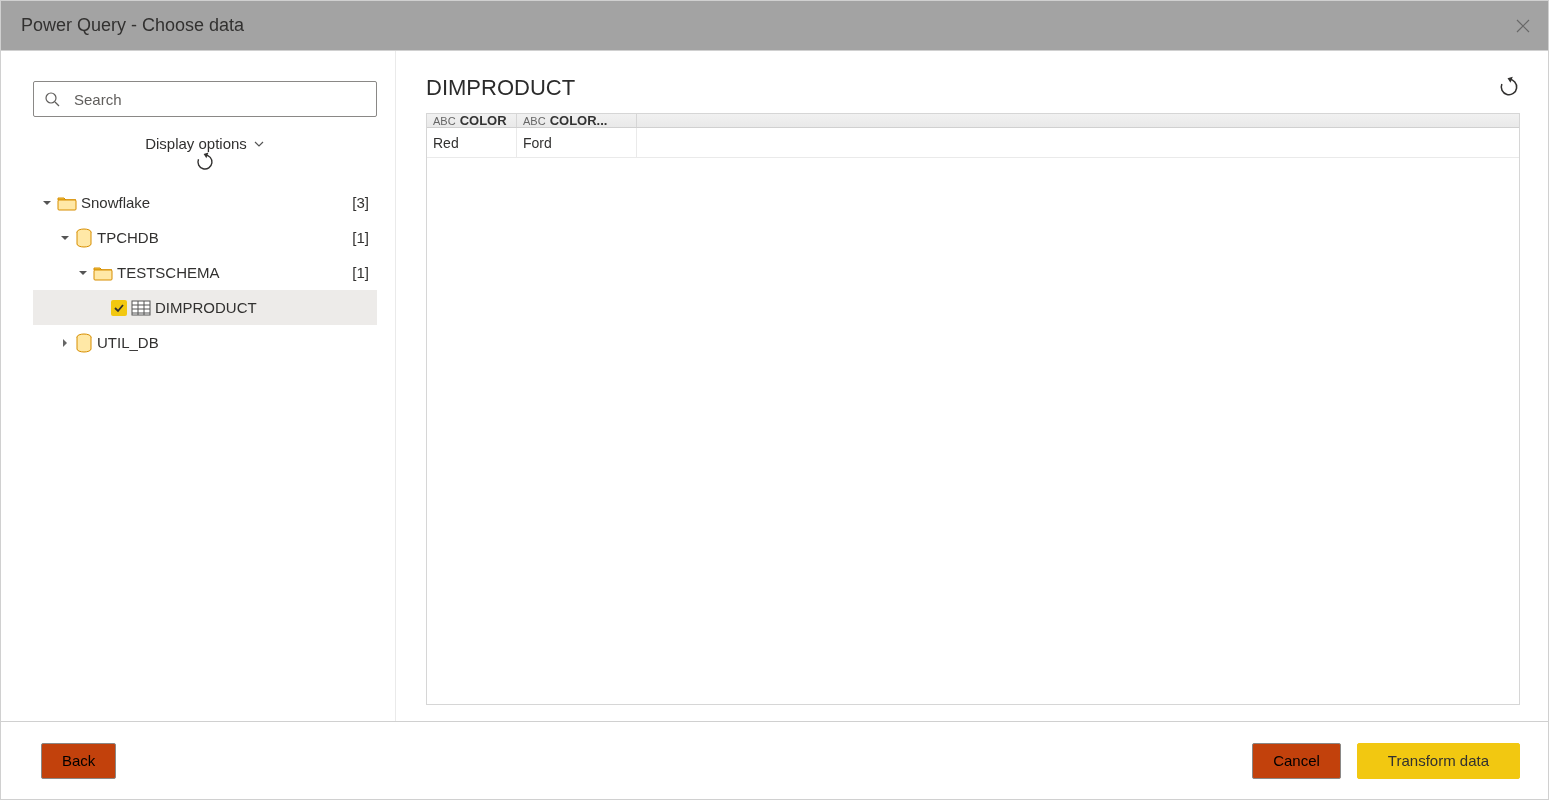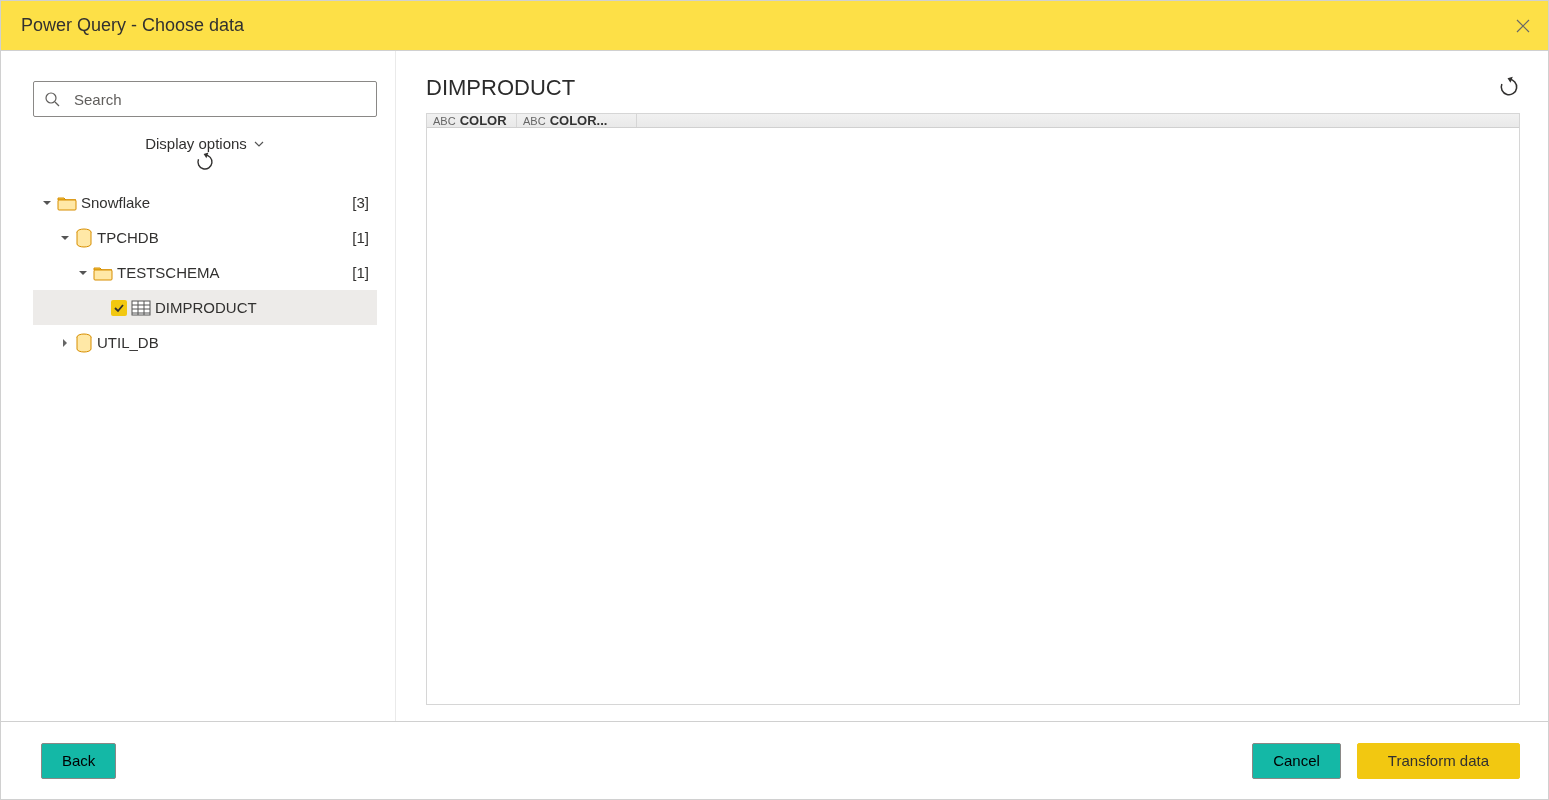--- a/index.html
+++ b/index.html
@@ -15,21 +15,21 @@
     width: 1549px;
     height: 800px;
     border: 1px solid #d0d0d0;
     display: flex;
     flex-direction: column;
     background: #fff;
     position: relative;
   }
   .titlebar {
     height: 50px;
-    background: #fde047;
+    background: #a3a3a3;
     border-bottom: 1px solid #d0d0d0;
     display: flex;
     align-items: center;
     padding: 0 20px;
     position: relative;
   }
   .titlebar .title {
     font-size: 18px;
     color: #323130;
   }
@@ -200,21 +200,21 @@
     align-items:center;
     padding: 0 28px 0 40px;
     gap: 16px;
   }
   .footer .spacer { flex:1; }
   .btn {
     height: 36px;
     padding: 0 20px;
     border: 1px solid #8a8886;
     border-radius: 2px;
-    background:#14b8a6;
+    background:#c2410c;
     font-size:15px;
     cursor:pointer;
     display:inline-flex;align-items:center;justify-content:center;
   }
   .btn.primary {
     background:#f2c811;
     border-color:#f2c811;
     color:#323130;
     padding: 0 30px;
   }
@@ -355,20 +355,24 @@
           <div class="grid-col col0">
             <span class="type-icon">ABC</span>
             <span>COLOR</span>
           </div>
           <div class="grid-col col1">
             <span class="type-icon">ABC</span>
             <span>COLOR...</span>
           </div>
         </div>
         <div class="grid-body">
+          <div class="grid-row">
+            <div class="grid-cell col0">Red</div>
+            <div class="grid-cell col1">Ford</div>
+          </div>
         </div>
       </div>
     </div>
 
   </div>
 
   <div class="footer">
     <button class="btn">Back</button>
     <span class="spacer"></span>
     <button class="btn">Cancel</button>

